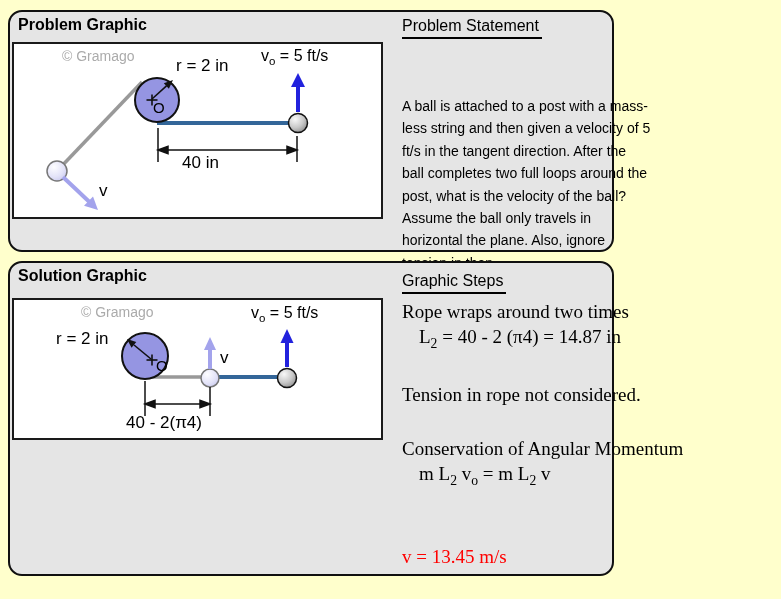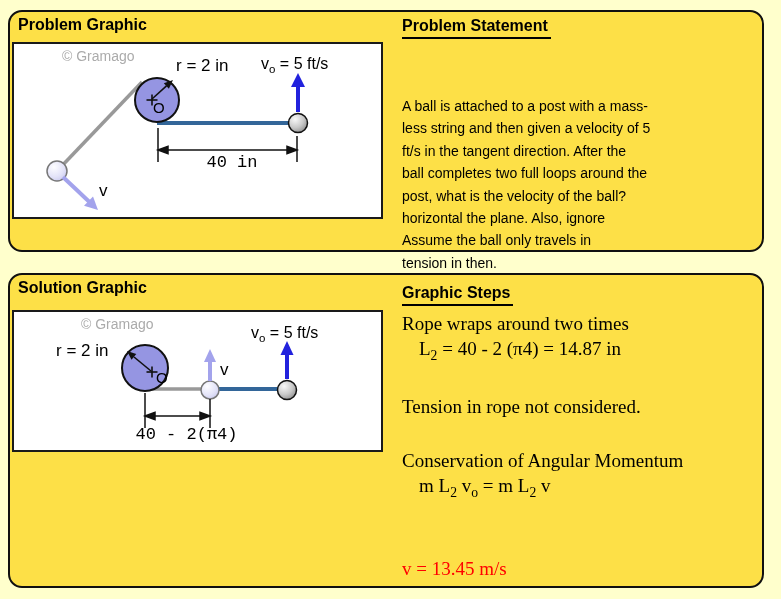--- a/index.html
+++ b/index.html
@@ -3,51 +3,51 @@
 <meta charset="utf-8">
 <style>
   html,body{margin:0;padding:0;}
   body{
     width:781px;height:599px;position:relative;overflow:hidden;
     background:#FFFFCC;
     font-family:"Liberation Sans", sans-serif;
     color:#000;
   }
   .panel{
-    position:absolute;left:8px;width:756px;box-sizing:border-box;
-    background:#fde047;border:2px solid #101010;border-radius:14px;
+    position:absolute;left:8px;width:606px;box-sizing:border-box;
+    background:#e5e5e5;border:2px solid #101010;border-radius:14px;
   }
   .panel--problem{top:10px;height:242px;}
-  .panel--solution{top:273px;height:315px;}
+  .panel--solution{top:261px;height:315px;}
   .panel-title{
     position:absolute;left:8px;top:4px;
     font-size:16px;font-weight:bold;white-space:nowrap;
   }
   .col-title{
     position:absolute;left:392px;
-    font-size:16px;font-weight:bold;white-space:nowrap;
+    font-size:16px;font-weight:normal;white-space:nowrap;
     border-bottom:2px solid #000;padding:0 3px 2px 0;
   }
   .col-title--problem{top:5px;}
   .col-title--solution{top:9px;}
 
   .graphic-box{
     position:absolute;left:2px;width:371px;box-sizing:border-box;
     background:#FFFFFF;border:2px solid #1A1A1A;
   }
   .graphic-box--problem{top:30px;height:177px;}
   .graphic-box--solution{top:35px;height:142px;}
   .graphic-box svg{display:block;}
 
   .diagram-label{position:absolute;white-space:nowrap;line-height:1.1;}
   .watermark{font-size:14px;color:#ABABAB;margin-left:16px;}
   .lbl-17{font-size:17px;}
-  .lbl-16{font-size:16px;margin-top:8px;}
+  .lbl-16{font-size:16px;}
   .lbl-15{font-size:15px;}
-  .dim-label{text-align:center;font-family:Liberation Mono, monospace;}
+  .dim-label{text-align:left;}
   sub{font-size:0.72em;}
 
   .statement{
     position:absolute;left:392px;top:44px;width:372px;
     font-size:14px;line-height:22.4px;margin-top:39px;
   }
   .statement div{white-space:nowrap;}
 
   .step{
     position:absolute;left:392px;font-size:19px;white-space:nowrap;font-family:Liberation Serif, serif;
@@ -124,22 +124,22 @@
     <div class="diagram-label lbl-17 dim-label" style="left:168px;top:110px;width:100px;">40 in</div>
   </div>
 
   <div class="col-title col-title--problem">Problem Statement</div>
   <div class="statement">
     <div>A ball is attached to a post with a mass-</div>
     <div>less string and then given a velocity of 5</div>
     <div>ft/s in the tangent direction. After the</div>
     <div>ball completes two full loops around the</div>
     <div>post, what is the velocity of the ball?</div>
+    <div>Assume the ball only travels in</div>
     <div>horizontal the plane. Also, ignore</div>
-    <div>Assume the ball only travels in</div>
     <div>tension in then.</div>
   </div>
 </div>
 
 <div class="panel panel--solution">
   <div class="panel-title">Solution Graphic</div>
 
   <div class="graphic-box graphic-box--solution">
     <svg width="367" height="138" viewBox="0 0 367 138">
       <line x1="137" y1="77" x2="196" y2="77" stroke="#999999" stroke-width="3.5"></line>

